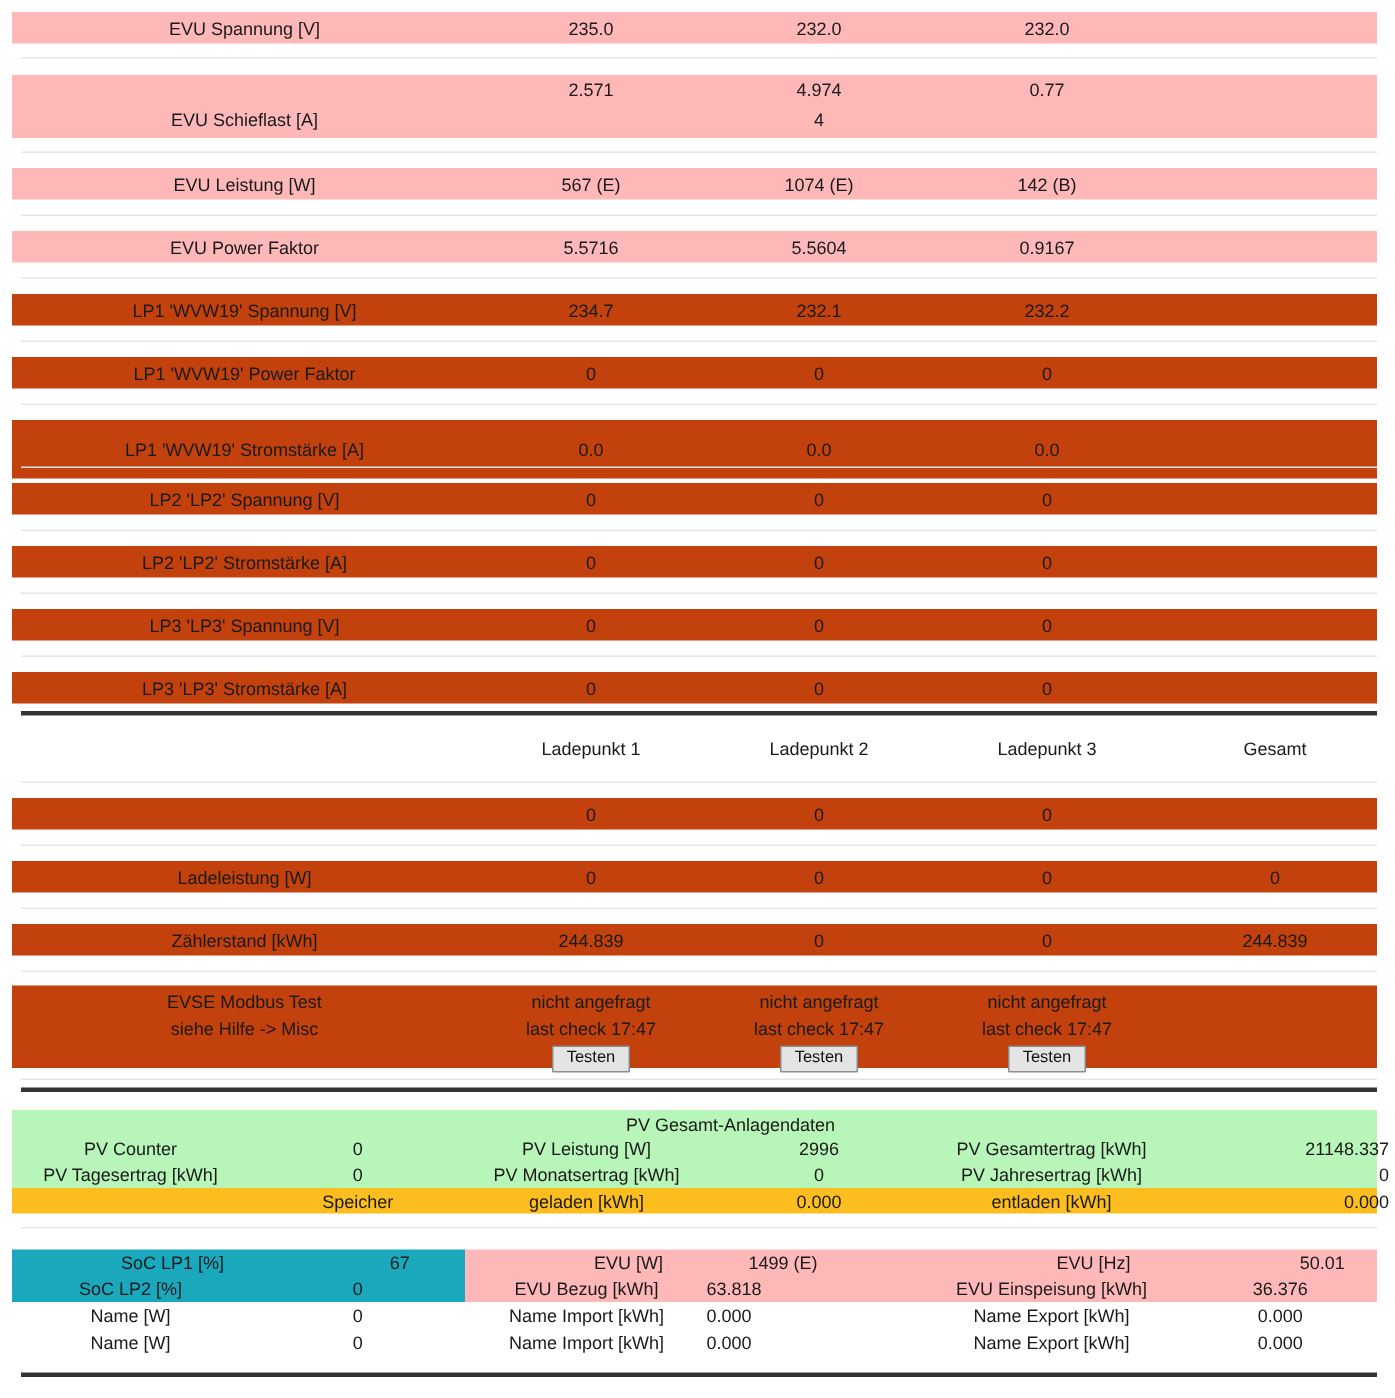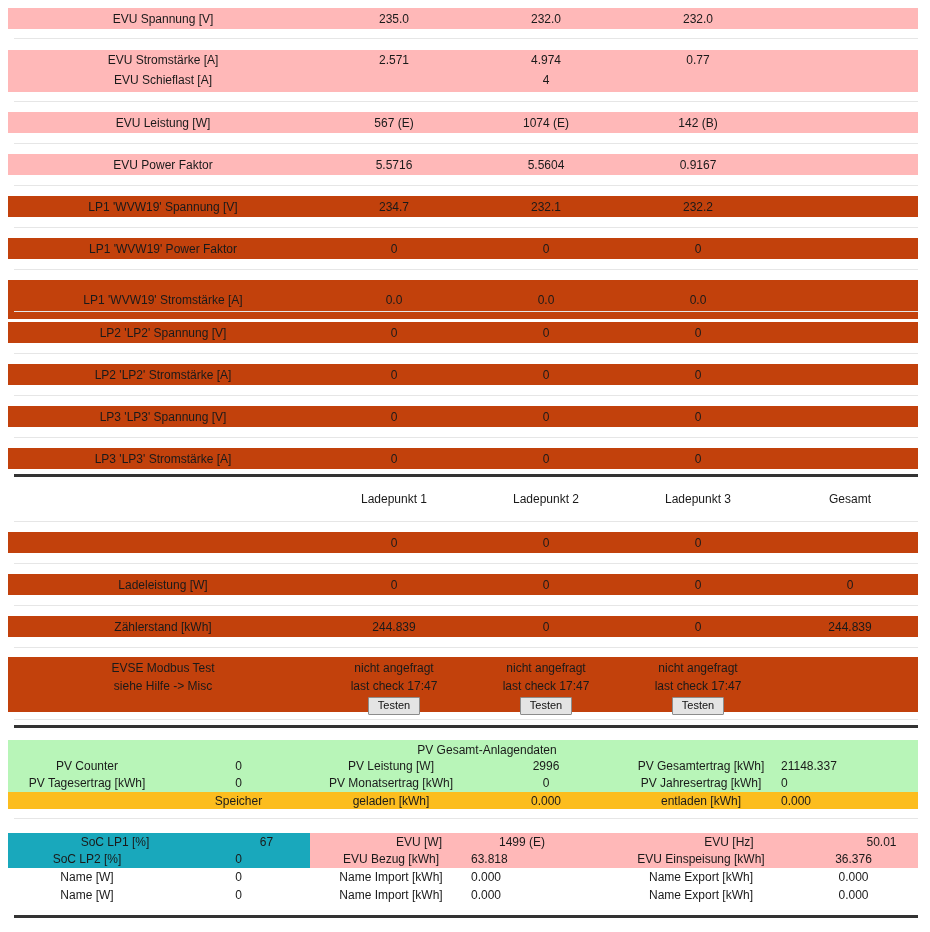--- a/index.html
+++ b/index.html
@@ -85,21 +85,21 @@
     position: absolute;
     left: 8px;
     width: 910px;
     background: #fcbd1e;
   }
   .g0 { position: absolute; left: 0px;   width: 158px; text-align: center; }
   .g1 { position: absolute; left: 158px; width: 145px; text-align: center; }
   .g2 { position: absolute; left: 303px; width: 160px; text-align: center; }
   .g3 { position: absolute; left: 463px; width: 150px; text-align: center; }
   .g4 { position: absolute; left: 613px; width: 160px; text-align: center; }
-  .g5 { position: absolute; left: 773px; width: 145px; text-align: left; }
+  .g5 { position: absolute; left: 773px; width: 145px; text-align: right; }
 
   
   .soc-teal {
     position: absolute;
     left: 8px;
     width: 302px;
     background: #19a8bc;
   }
   .soc-pink {
     position: absolute;
@@ -136,21 +136,20 @@
     <div class="c-label">EVU Spannung [V]</div>
     <div class="c1">235.0</div>
     <div class="c2">232.0</div>
     <div class="c3">232.0</div>
     <div class="c4"></div>
   </div>
   <div class="sep" style="top:38px;"></div>
 
   <div class="band pink" style="top:50px;height:42px;display:block;">
     <div style="position:relative;height:21px;">
-      <div class="c-label" style="top:3px;">EVU Stromstärke [A]</div>
       <div class="c1" style="top:3px;">2.571</div>
       <div class="c2" style="top:3px;">4.974</div>
       <div class="c3" style="top:3px;">0.77</div>
       <div class="c4" style="top:3px;"></div>
     </div>
     <div style="position:relative;height:21px;">
       <div class="c-label" style="top:2px;">EVU Schieflast [A]</div>
       <div class="c1" style="top:2px;"></div>
       <div class="c2" style="top:2px;">4</div>
       <div class="c3" style="top:2px;"></div>

